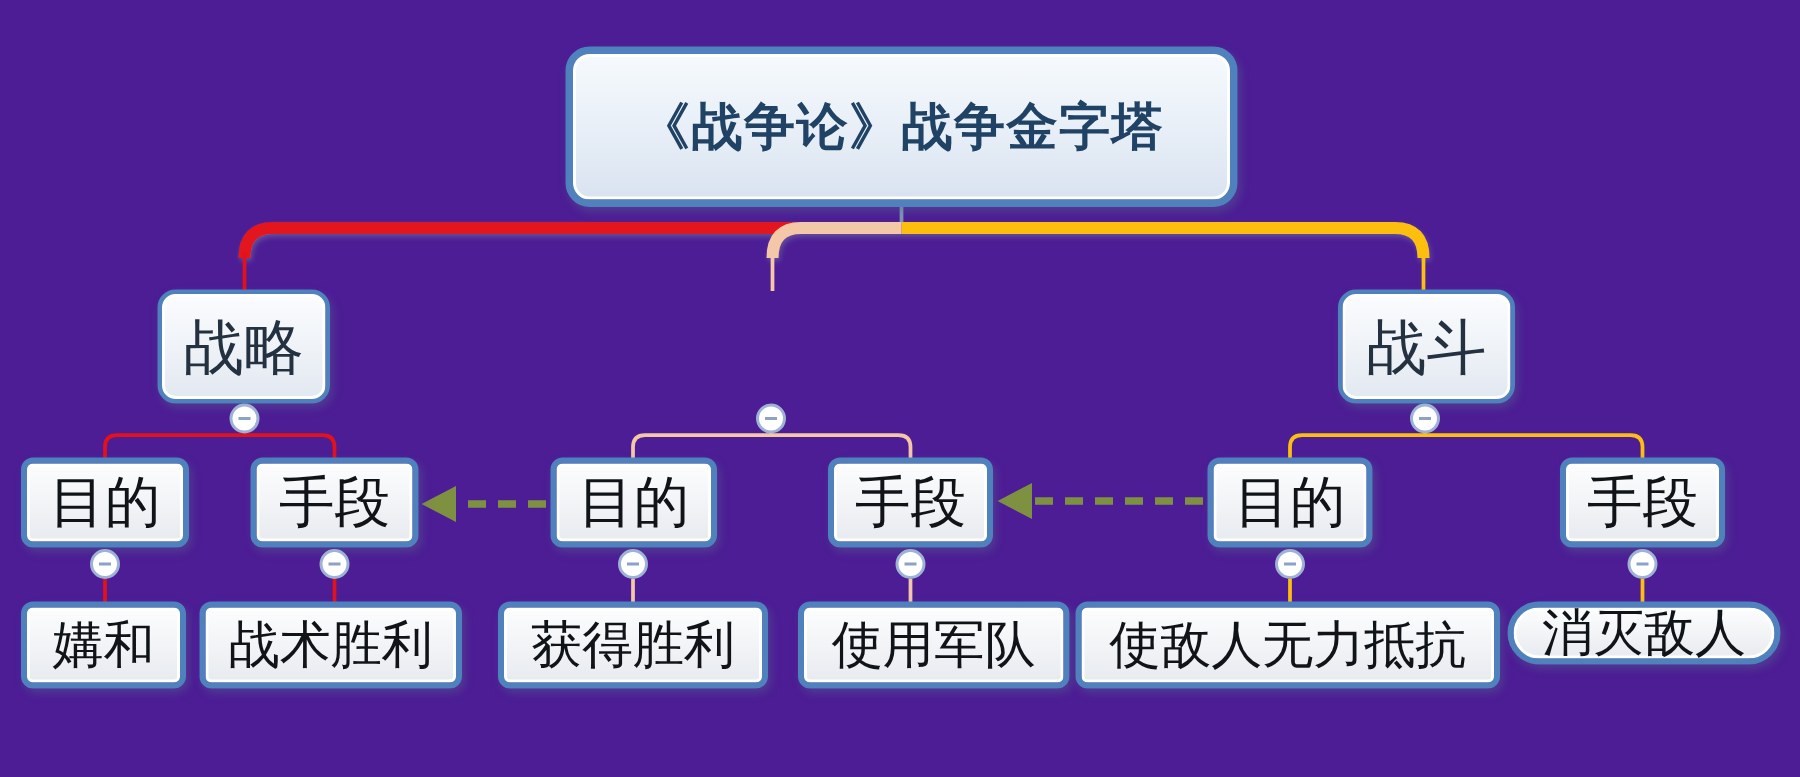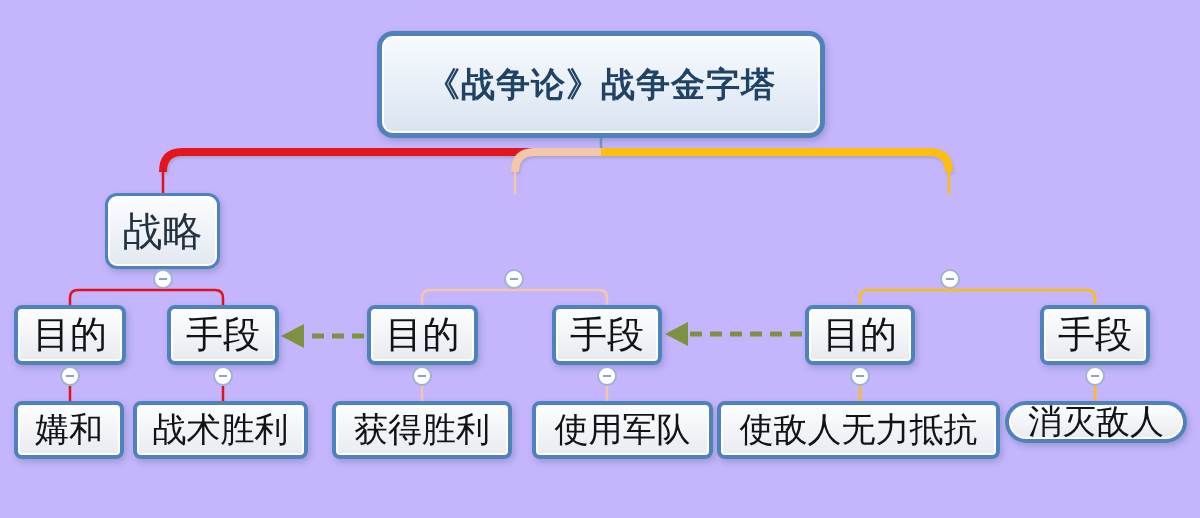--- a/index.html
+++ b/index.html
@@ -1,17 +1,17 @@
 <!DOCTYPE html>
 <html><head>
 <meta charset="utf-8">
 <style>
   html,body{margin:0;padding:0;background:#ffffff;}
   #canvas{
-    position:relative;width:1200px;height:518px;background:#c4b5fd;overflow:hidden;
+    position:relative;width:1200px;height:518px;background:#4c1d95;overflow:hidden;
     font-family:"Liberation Sans","DejaVu Sans",sans-serif;
   }
   #wires{position:absolute;left:0;top:0;z-index:1;}
   .node{
     position:absolute;box-sizing:border-box;z-index:2;
     display:flex;align-items:center;justify-content:center;text-align:center;
     background:linear-gradient(180deg,#fdfdfe 0%,#f0f2f5 60%,#e7eaef 100%);
     border:4px solid #4F81BD;border-radius:9px;
     box-shadow: inset 0 0 0 2px #ffffff, 2px 3px 6px rgba(90,110,140,.38);
     color:#101418;white-space:nowrap;
@@ -75,20 +75,23 @@
     </g>
   </svg>
 
   <div class="node root-node" style="left:377px;top:31px;width:448px;height:107px;">
     <span>《战争论》战争金字塔</span>
   </div>
 
   <div class="node l1-node" style="left:105px;top:193px;width:115px;height:76px;">
     <span>战略</span>
   </div>
+  <div class="node l1-node" style="left:892px;top:193px;width:118px;height:76px;">
+    <span>战斗</span>
+  </div>
 
   <div class="node l2-node" style="left:14px;top:305px;width:112px;height:60px;">
     <span>目的</span>
   </div>
   <div class="node l2-node" style="left:167px;top:305px;width:112px;height:60px;">
     <span>手段</span>
   </div>
   <div class="node l2-node" style="left:367px;top:305px;width:111px;height:60px;">
     <span>目的</span>
   </div>

